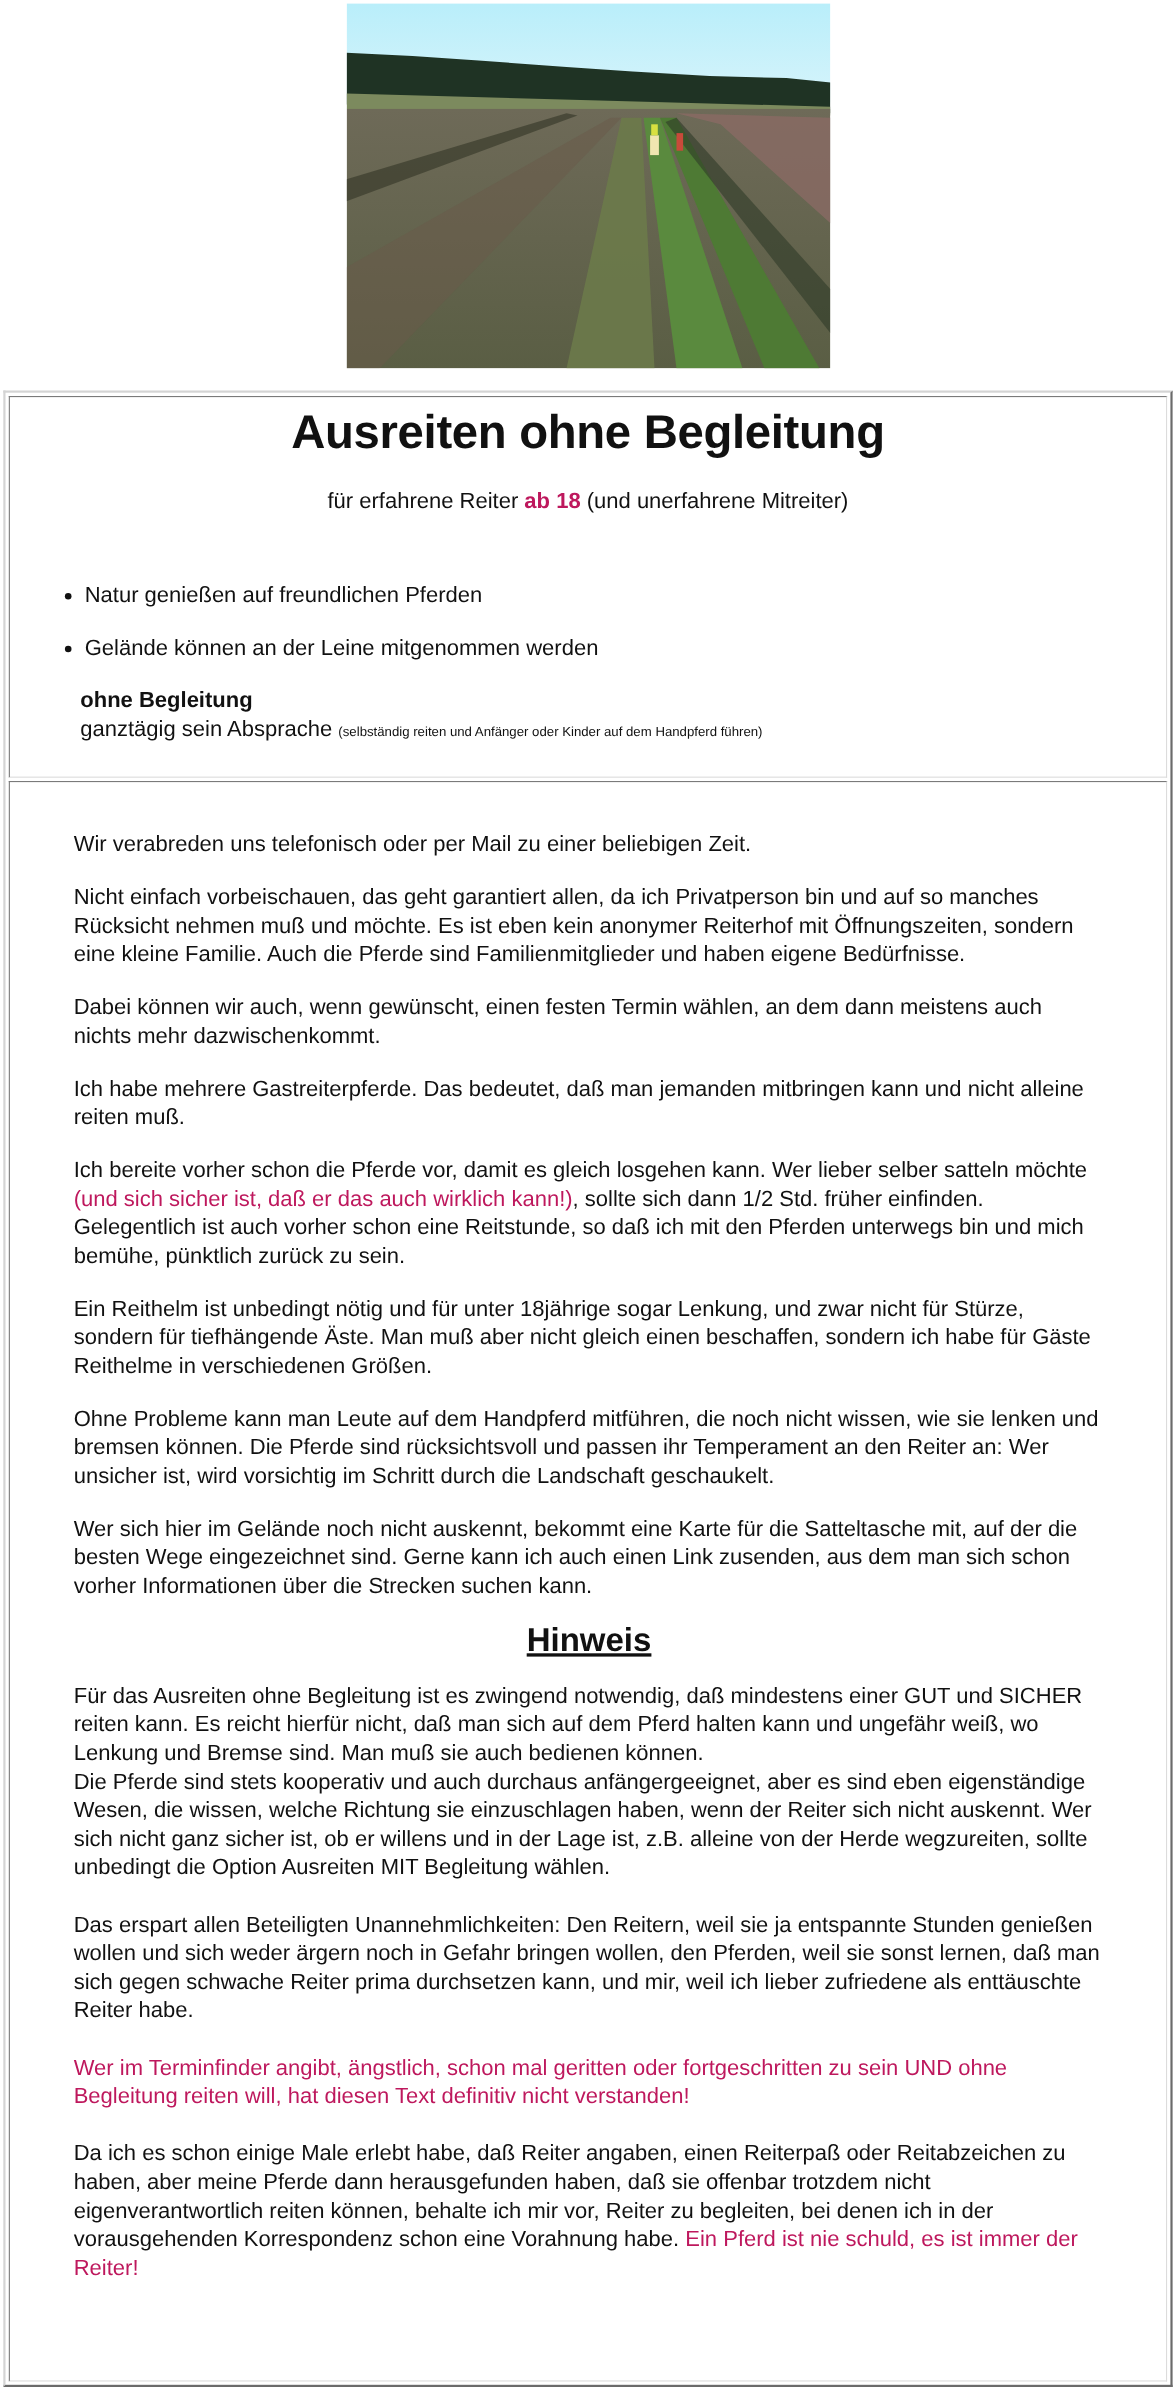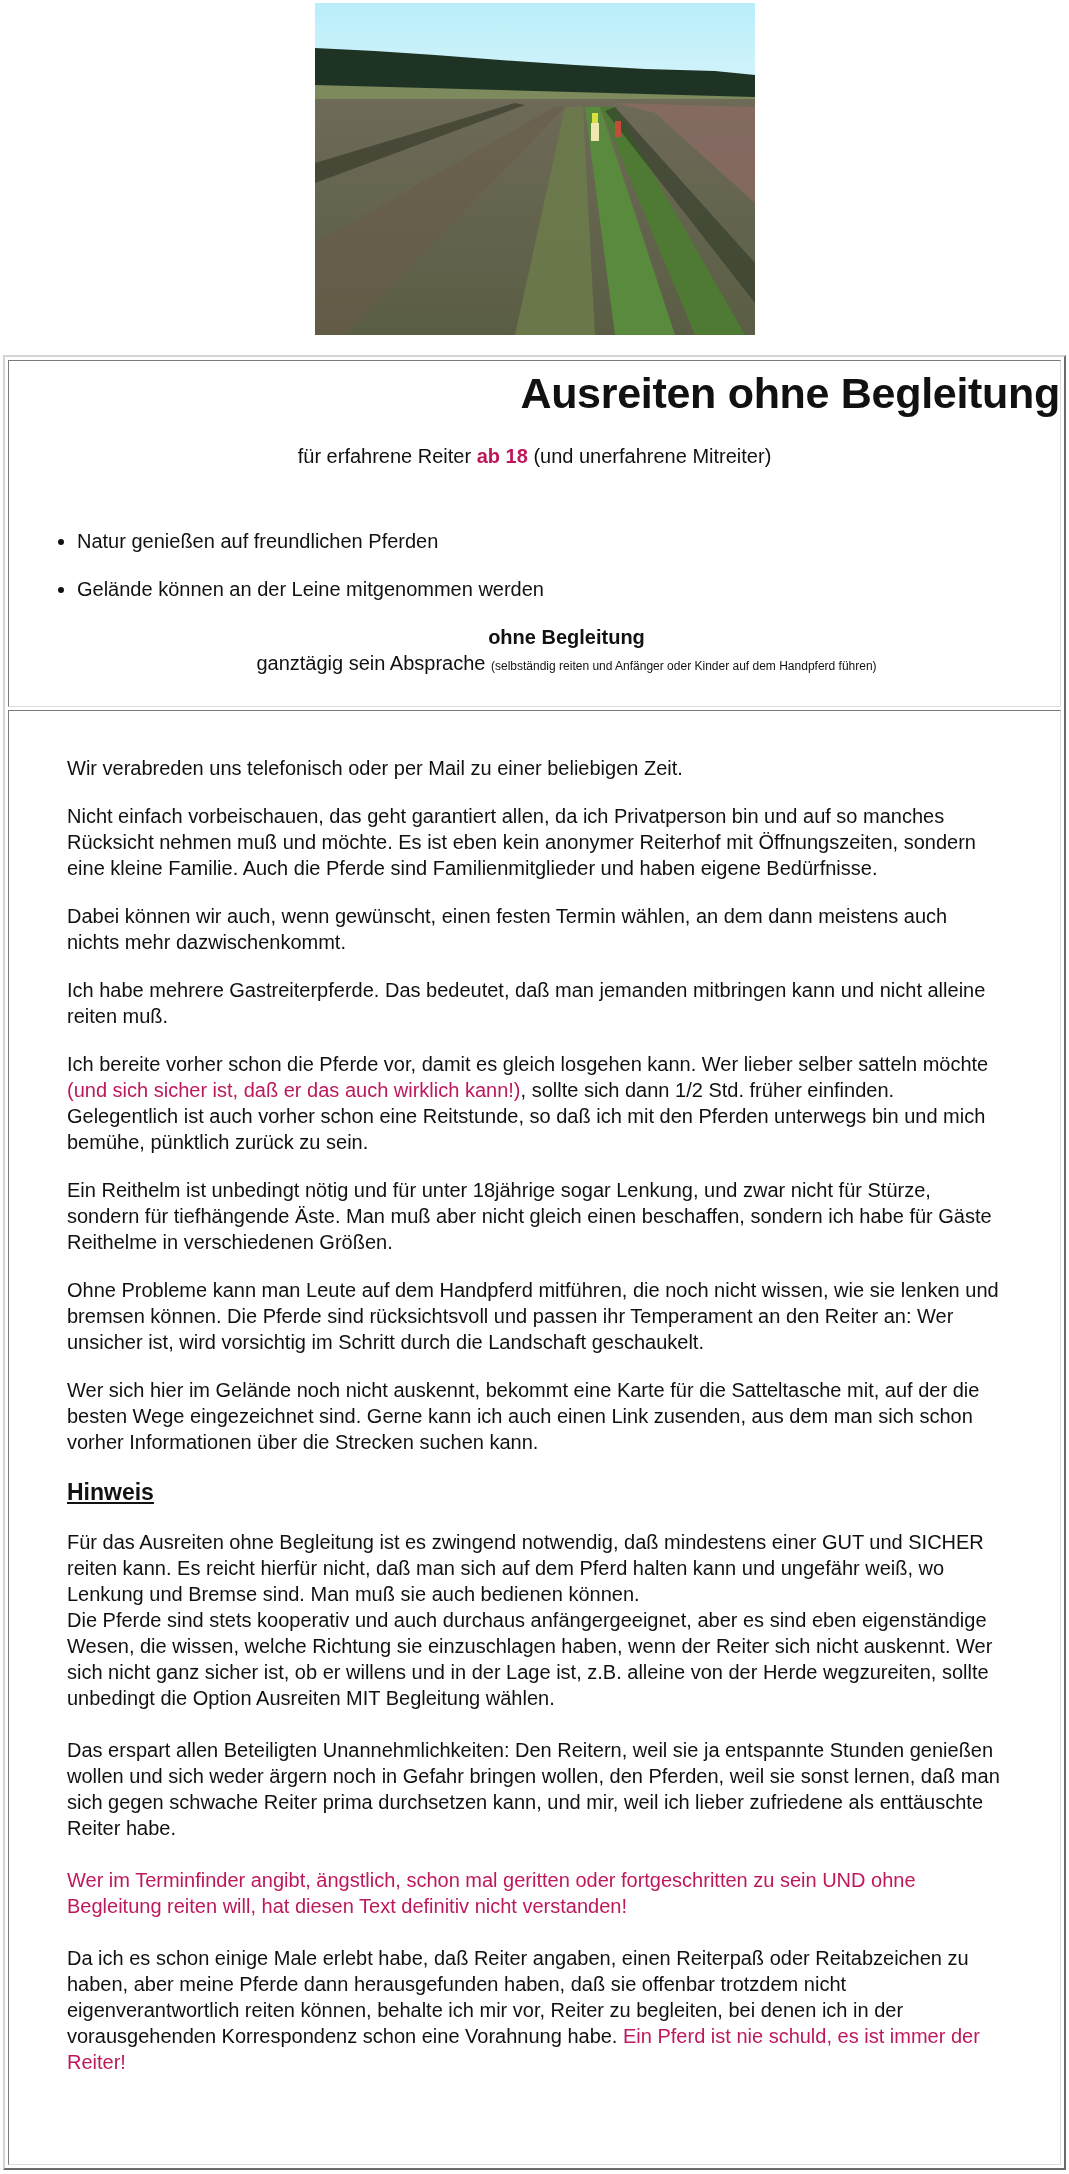--- a/index.html
+++ b/index.html
@@ -19,37 +19,37 @@
     border-collapse: separate; border-spacing: 3px;
     border: 2px solid; border-color: #d4d4d4 #6b6b6b #6b6b6b #d4d4d4;
     box-sizing: border-box;
   }
   table.frame td {
     border: 1px solid; border-color: #7a7a7a #dcdcdc #dcdcdc #7a7a7a;
     vertical-align: top; padding: 0;
   }
   .cell-head { height: 345px; }
   .title {
-    text-align: right; font-weight: bold; font-size: 43px; margin: 4px 0 0 0;
+    text-align: center; font-weight: bold; font-size: 43px; margin: 4px 0 0 0;
     line-height: 56px; letter-spacing: -0.3px;
   }
   .subtitle { text-align: center; font-size: 20px; margin: 24px 0 0 0; }
   .red { color: #be185d; }
   .bold { font-weight: bold; }
   ul.features { margin: 60px 0 0 0; padding-left: 58px; font-size: 20px; }
   ul.features li { margin-bottom: 22px; line-height: 26px; margin-left: 10px; }
-  .offer { margin: 0 0 0 64px; font-size: 20px; line-height: 26px; text-align: center; }
+  .offer { margin: 0 0 0 64px; font-size: 20px; line-height: 26px; }
   .offer .note { font-size: 12px; }
 
   .cell-body { padding: 0; }
   .body-inner { padding: 44px 56px 0 58px; font-size: 20px; line-height: 26px; }
   .body-inner p { margin: 0 0 22px 0; }
   .hinweis {
-    font-weight: bold; text-decoration: underline;
-    font-size: 23px; margin: 0 0 22px 0; line-height: 30px;
+    text-align: center; font-weight: bold; text-decoration: underline;
+    font-size: 30px; margin: 0 0 22px 0; line-height: 30px;
   }
   .gap { margin-bottom: 26px !important; }
 </style>
 </head>
 <body>
 
 <div class="hero-wrap">
   <div class="hero">
     <svg viewBox="0 0 440 332" preserveAspectRatio="none">
       <defs>

